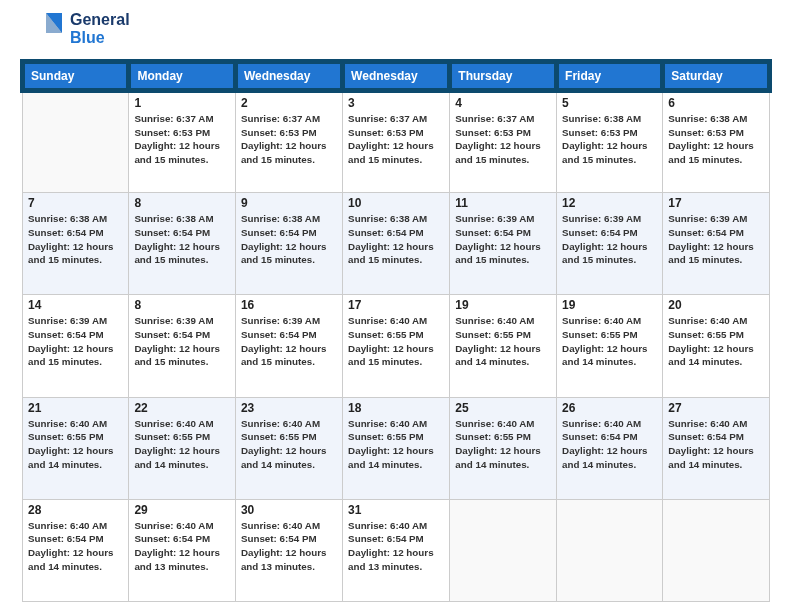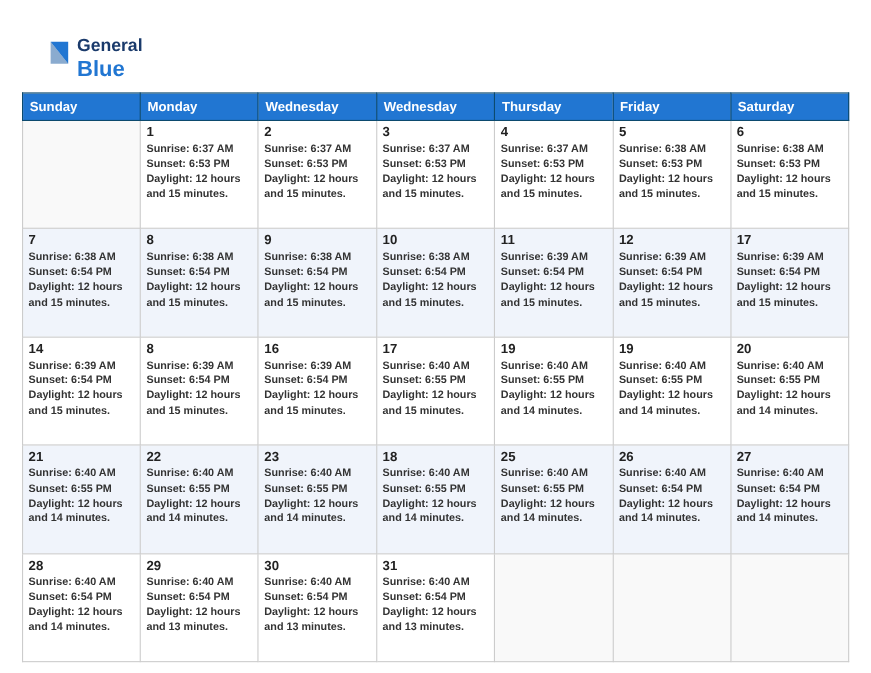--- a/index.html
+++ b/index.html
@@ -6,21 +6,21 @@
     body {
       font-family: Arial, sans-serif;
       background: #fff;
       width: 792px;
       height: 612px;
       overflow: hidden;
     }
     .page {
       width: 792px;
       height: 612px;
-      padding: 32px 20px 10px 20px;
+      padding: 7px 20px 10px 20px;
       display: flex;
       flex-direction: column;
     }
     .header {
       display: flex;
       justify-content: space-between;
       align-items: flex-start;
       margin-bottom: 8px;
     }
     .logo {
@@ -48,21 +48,21 @@
       flex: 1;
       font-size: 10.5px;
     }
     .calendar th {
       background: #2176d2;
       color: #fff;
       text-align: left;
       padding: 5px 6px;
       font-size: 12px;
       font-weight: bold;
-      border: 1px solid #0c4a6e;
+      border: 5px solid #0c4a6e;
     }
     .calendar td {
       vertical-align: top;
       border: 1px solid #ccc;
       padding: 3px 5px;
       width: 108px;
       height: 82px;
     }
     .calendar td.empty {
       background: #f9f9f9;
@@ -89,21 +89,21 @@
 
 <div class="page">
   <div class="header">
     <div class="logo">
   <svg width="44" height="44" viewBox="0 0 44 44">
     <polygon points="26,6 42,6 42,26" fill="#2176d2"></polygon>
     <polygon points="26,6 42,26 26,26" fill="#1557a0" opacity="0.5"></polygon>
   </svg>
   <div style="display:flex;flex-direction:column;line-height:1.15;margin-left:2px">
     <span style="font-size:16px;font-weight:bold;color:#1a3a6b;">General</span>
-    <span style="font-size:20px;font-weight:bold;color:#2176d2;">Blue</span>
+    <span style="font-size:16px;font-weight:bold;color:#2176d2;">Blue</span>
   </div>
 </div>
     <div class="title-block">
       <div class="month-year"></div>
       <div class="location"></div>
     </div>
   </div>
 
   <table class="calendar">
     <thead>

